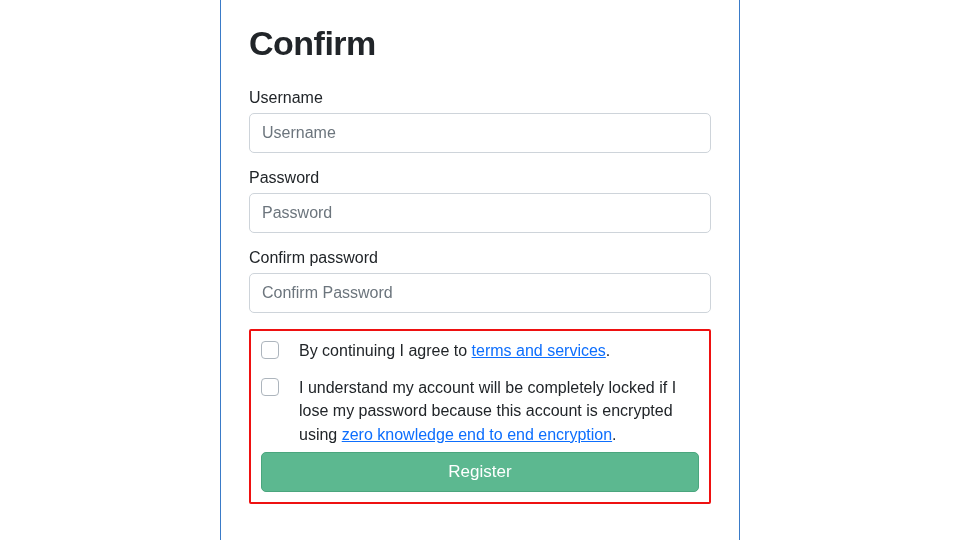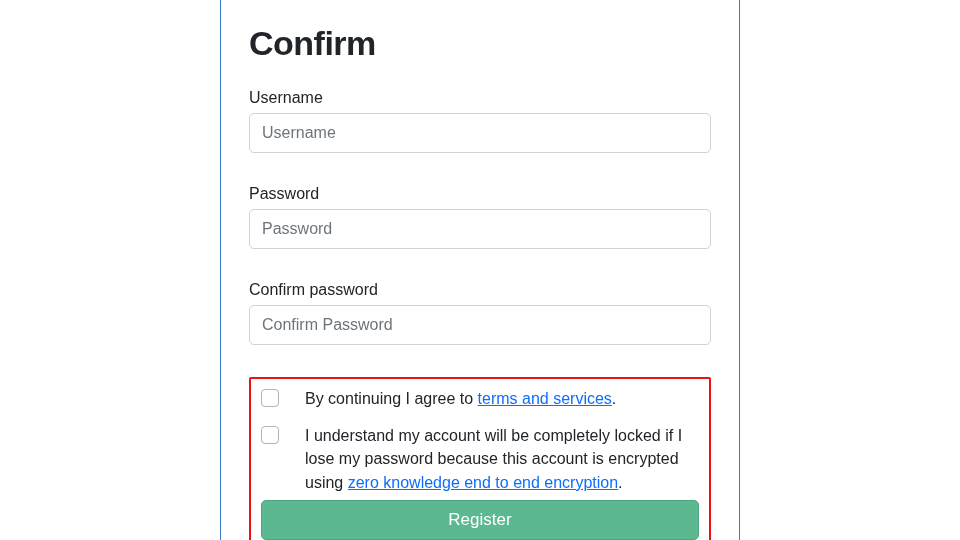--- a/index.html
+++ b/index.html
@@ -4,26 +4,26 @@
 <style>
   * { box-sizing: border-box; margin: 0; padding: 0; }
   html, body { width: 960px; height: 540px; font-family: -apple-system, BlinkMacSystemFont, "Segoe UI", Helvetica, Arial, sans-serif; background: #fff; color: #212529; }
   .page { width: 960px; height: 540px; display: flex; justify-content: center; }
   .card { width: 520px; height: 540px; border-left: 1px solid #3a7bc8; border-right: 1px solid #3a7bc8; padding: 20px 28px 0 28px; position: relative; }
   .header-row { display: flex; align-items: center; justify-content: space-between; margin-bottom: 26px; margin-top: 4px; }
   .brand { font-size: 34px; font-weight: 700; letter-spacing: -0.5px; }
   .nav-links { font-size: 16px; color: #212529; }
   .nav-links a { color: #0d6efd; text-decoration: underline; }
   .nav-sep { padding: 0 2px; }
-  .field { margin-bottom: 32px; }
+  .field { margin-bottom: 16px; }
   .field-label { display: block; font-size: 16px; margin-bottom: 6px; }
   .text-input { width: 100%; height: 40px; border: 1px solid #ced4da; border-radius: 5px; padding: 8px 12px; font-size: 16px; color: #495057; background: #fff; }
   .text-input::placeholder { color: #6c757d; }
   .highlight-group { border: 2px solid #e11; border-radius: 2px; padding: 8px 10px 10px 10px; margin-top: 4px; }
-  .check-row { display: flex; align-items: flex-start; gap: 26px; margin-bottom: 14px; font-size: 16px; line-height: 1.45; }
+  .check-row { display: flex; align-items: flex-start; gap: 20px; margin-bottom: 14px; font-size: 16px; line-height: 1.45; }
   .check-row:last-of-type { margin-bottom: 0; }
   .checkbox { width: 18px; height: 18px; border: 1px solid #adb5bd; border-radius: 4px; flex: 0 0 18px; margin-top: 2px; background: #fff; }
   .check-text { flex: 1; }
   .check-text a { color: #0d6efd; text-decoration: underline; }
   .register-btn { width: 100%; height: 40px; background: #5cb890; color: #fff; border: 1px solid #4aa67e; border-radius: 5px; font-size: 17px; cursor: pointer; margin-top: 6px; }
 </style>
 </head>
 <body>
 
 <div class="page">

